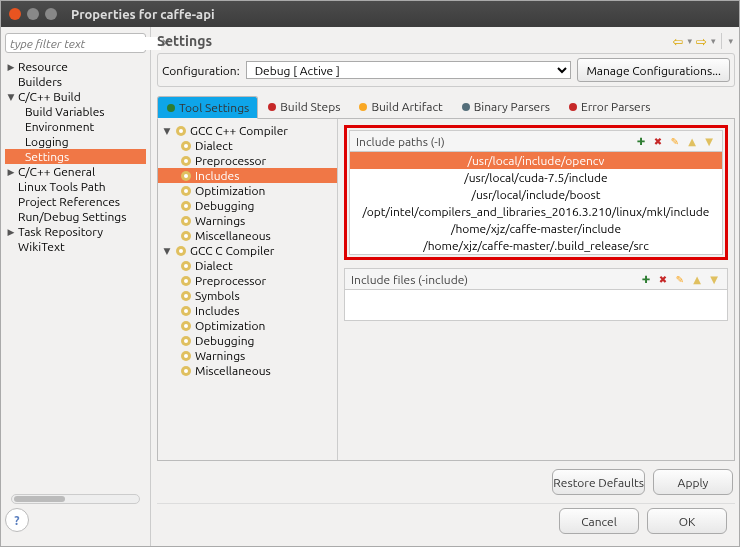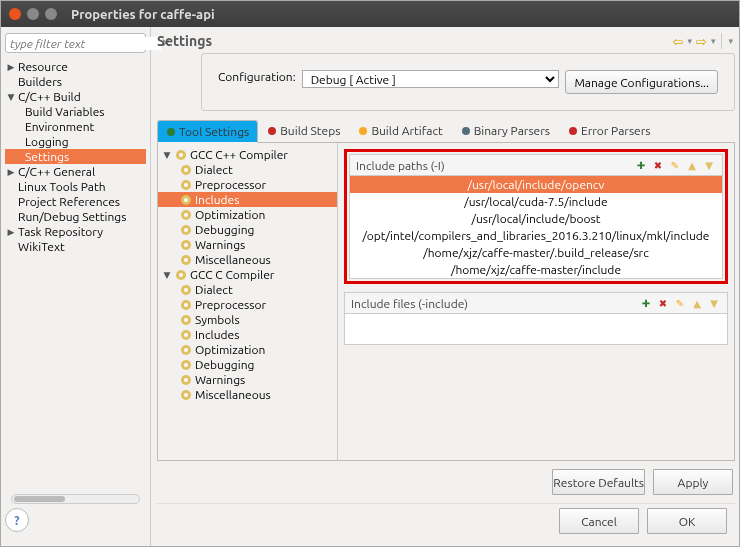--- a/index.html
+++ b/index.html
@@ -20,21 +20,21 @@
 .sel { background:#f07746; color:#fff; }
 .helpbtn { margin-top:auto; margin-bottom:8px; width:24px; height:24px; border:1px solid #bbb; border-radius:50%; background:#fff; color:#5a7fbf; font-weight:bold; display:flex; align-items:center; justify-content:center; cursor:pointer; }
 .left .scrollbar { height:10px; border:1px solid #ccc; border-radius:5px; background:#eee; margin:4px 6px; position:relative; }
 .left .scrollbar .thumb { position:absolute; left:2px; top:1px; width:40%; height:6px; background:#bbb; border-radius:3px; }
 .right { flex:1; display:flex; flex-direction:column; padding:6px 4px 4px 6px; }
 .head { display:flex; align-items:center; margin-bottom:4px; }
 .head h1 { font-size:14px; color:#555; font-weight:bold; flex:1; }
 .navbtn { color:#d9a400; margin:0 2px; font-size:13px; }
 .navbtn.menu { color:#888; font-size:9px; }
 .head .sep { height:16px; width:1px; background:#ccc; margin:0 4px;}
-.confrow { border:1px solid #ccc; border-radius:3px; padding:16px; display:flex; gap:6px; background:#f2f1f0; margin-bottom:8px;margin-left:44px; }
+.confrow { border:1px solid #ccc; border-radius:3px; padding:4px; display:flex; align-items:center; gap:6px; background:#f2f1f0; margin-bottom:8px; }
 .confrow select { flex:1; border:1px solid #aaa; background:#fff; height:18px; padding:0 4px; }
 .confrow button { border:1px solid #aaa; background:linear-gradient(#fdfdfd,#e8e8e8); height:24px; padding:0 8px; border-radius:3px; cursor:pointer; }
 .tabs { display:flex; border-bottom:1px solid #bbb; }
 .tab { padding:4px 8px; border:1px solid transparent; display:flex; align-items:center; gap:3px; cursor:pointer; color:#333; }
 .tab.active { border:1px solid #bbb; border-bottom:1px solid #f2f1f0; background:#0ea5e9; border-radius:3px 3px 0 0; position:relative; top:1px; }
 .tabicon { width:10px; height:10px; display:inline-block; }
 .mid { flex:1; display:flex; border:1px solid #bbb; border-top:none; }
 .midleft { width:180px; border-right:1px solid #ccc; overflow:auto; padding:4px 0; }
 .mlitem { display:flex; align-items:center; gap:3px; padding:1px 4px; cursor:pointer; white-space:nowrap; }
 .mlitem .tri { width:10px; }
@@ -44,21 +44,21 @@
 .midright { flex:1; padding:6px; display:flex; flex-direction:column; gap:8px; }
 .panel { border:1px solid #ccc; background:#fff; }
 .panelhead { display:flex; align-items:center; padding:3px 6px; border-bottom:1px solid #ccc; background:#f5f5f5; }
 .panelhead .title { flex:1; color:#444; }
 .panelhead .ic { width:14px; height:14px; margin-left:3px; cursor:pointer; display:inline-flex; align-items:center; justify-content:center; font-size:10px; }
 .listbox { height:auto; }
 .listitem { padding:2px 8px; white-space:nowrap; cursor:default;text-align:center;}
 .listitem.sel { background:#f07746; color:#fff; }
 .highlight { border:3px solid #d00; padding:2px; }
 .bottombtns { display:flex; justify-content:flex-end; gap:8px; padding:8px 2px; }
-.bottombtns button, .dlgbtns button { border:1px solid #aaa; background:linear-gradient(#fdfdfd,#e8e8e8); min-width:80px; height:26px; border-radius:1px; cursor:pointer; color:#333; }
+.bottombtns button, .dlgbtns button { border:1px solid #aaa; background:linear-gradient(#fdfdfd,#e8e8e8); min-width:80px; height:26px; border-radius:6px; cursor:pointer; color:#333; }
 .dlgbtns { display:flex; justify-content:flex-end; gap:8px; padding:4px 8px 8px; border-top:1px solid #ddd; }
 svg { display:block; }
 </style>
 </head>
 <body>
 
 <div class="titlebar">
   <span class="btn close"></span>
   <span class="btn min"></span>
   <span class="btn max"></span>
@@ -309,22 +309,22 @@
               <span class="ic" style="color:#c62828">✖</span>
               <span class="ic" style="color:#f9a825">✎</span>
               <span class="ic" style="color:#e0c060">▲</span>
               <span class="ic" style="color:#e0c060">▼</span>
             </div>
             <div class="listbox" id="includelist">
                 <div class="listitem sel">/usr/local/include/opencv</div>
                 <div class="listitem">/usr/local/cuda-7.5/include</div>
                 <div class="listitem">/usr/local/include/boost</div>
                 <div class="listitem">/opt/intel/compilers_and_libraries_2016.3.210/linux/mkl/include</div>
+                <div class="listitem">/home/xjz/caffe-master/include</div>
                 <div class="listitem">/home/xjz/caffe-master/.build_release/src</div>
-                <div class="listitem">/home/xjz/caffe-master/include</div>
               </div>
           </div>
         </div>
         <div class="panel">
           <div class="panelhead">
             <span class="title">Include files (-include)</span>
             <span class="ic" style="color:#2e7d32">✚</span>
             <span class="ic" style="color:#c62828">✖</span>
             <span class="ic" style="color:#f9a825">✎</span>
             <span class="ic" style="color:#e0c060">▲</span>

